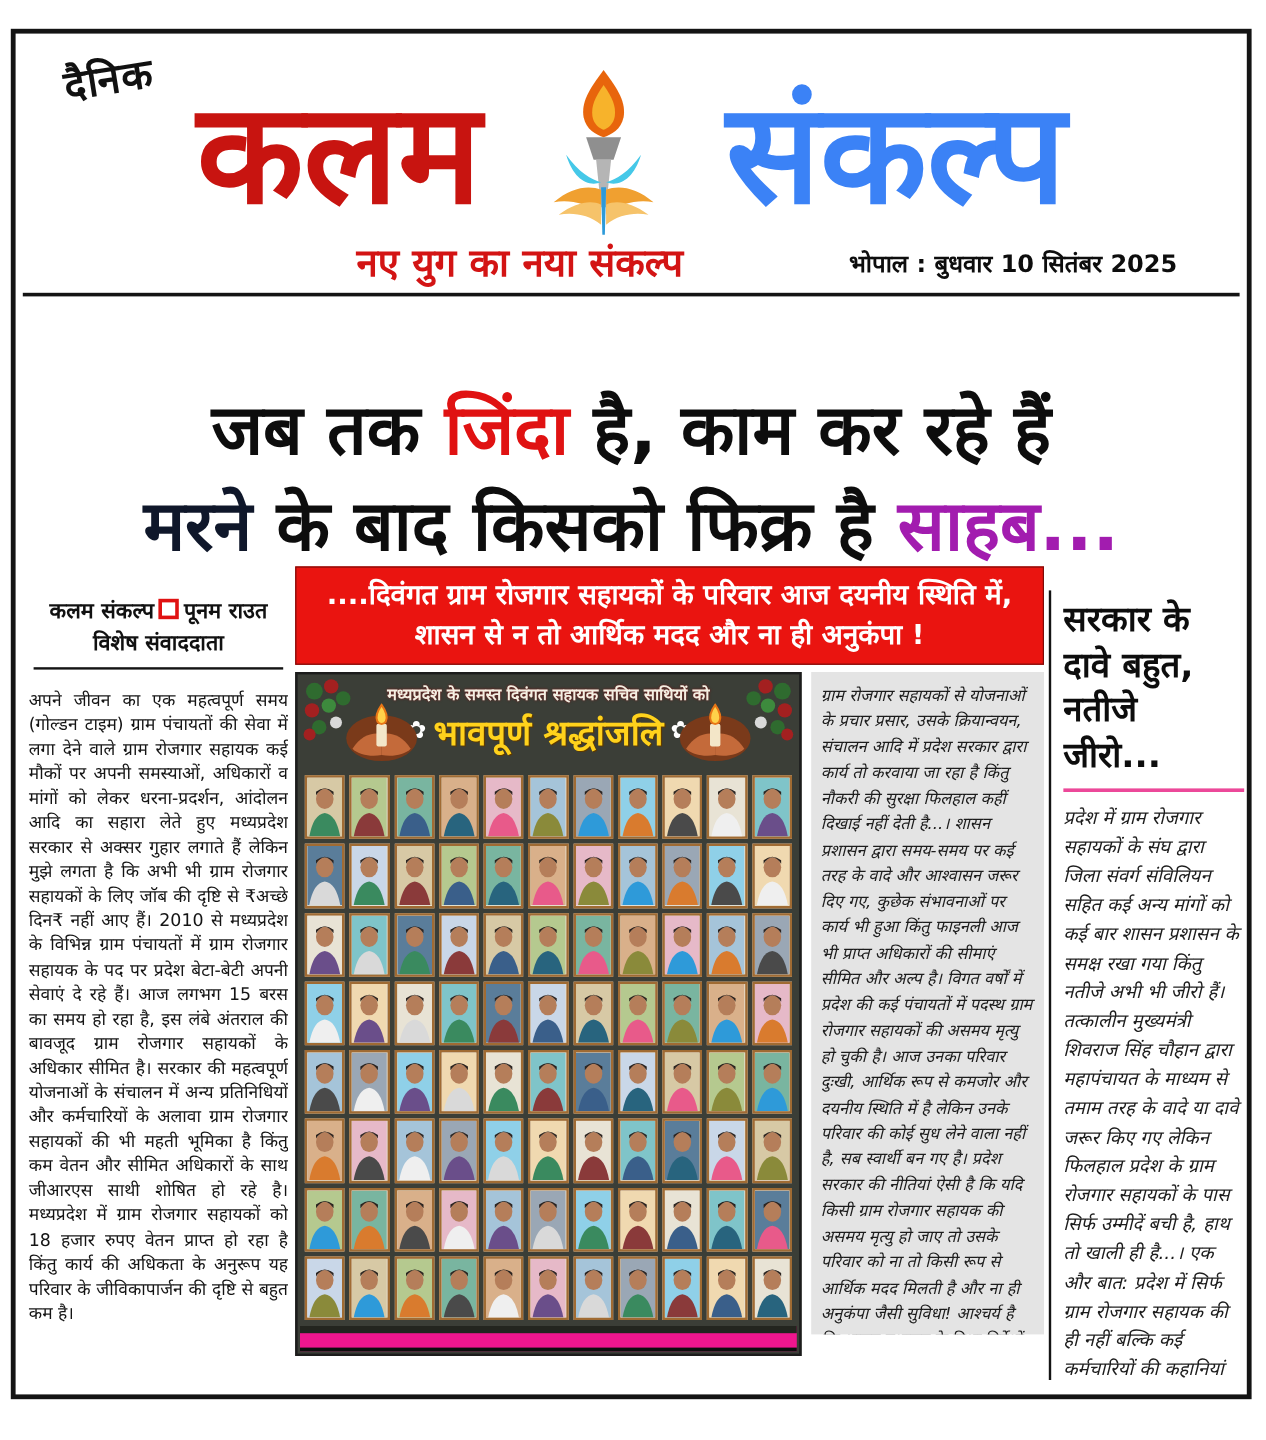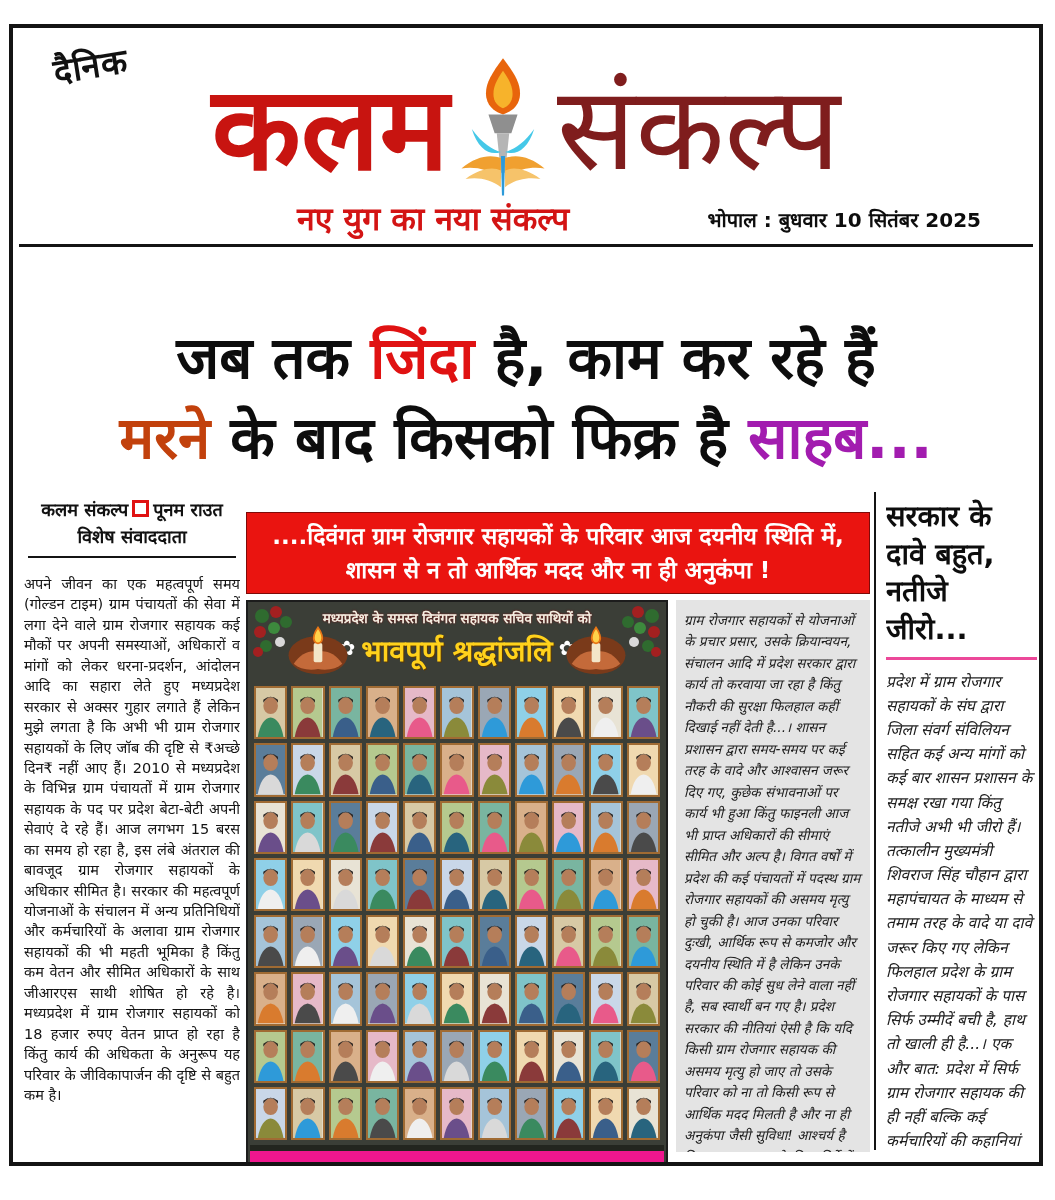--- a/index.html
+++ b/index.html
@@ -11,61 +11,61 @@
     position:absolute;left:9px;top:24px;width:1034px;height:1142px;
     border:4px solid #141414;box-sizing:border-box;background:#fff;overflow:hidden;
   }
   
   .daily{
     position:absolute;left:40px;top:14px;font-size:34px;font-weight:800;
     transform:rotate(-9deg);letter-spacing:1px;
   }
   .title-row{
     position:absolute;top:26px;left:0;right:0;display:flex;justify-content:center;
-    align-items:center;line-height:1.1;white-space:nowrap;
+    align-items:center;line-height:1.1;white-space:nowrap;gap:48px;
   }
   .t-red{font-size:116px;font-weight:800;color:#c81410;}
-  .t-black{font-size:116px;font-weight:400;color:#7f1d1d;}
+  .t-black{font-size:116px;font-weight:700;color:#3b82f6;}
   .torch{width:104px;height:150px;margin:0 2px;flex:0 0 auto;}
   .tagline{
     position:absolute;top:168px;left:250px;font-size:32px;font-weight:800;color:#d31414;margin-left:34px;
   }
   .dateline{
     position:absolute;top:178px;right:58px;font-size:20px;font-weight:800;color:#0d0d0d;
   }
   .rule{position:absolute;top:216px;left:6px;right:6px;border-top:3px solid #141414;}
   
   .yellow-banner{
     position:absolute;top:224px;left:32px;right:32px;height:60px;background:#f8ee04;
     display:flex;align-items:center;justify-content:center;
     font-size:30px;font-weight:800;color:#000;text-align:center;
   }
   .main-headline{
     position:absolute;top:290px;left:4px;right:4px;text-align:center;
     font-size:58px;font-weight:800;line-height:1.38;color:#0d0d0d;white-space:nowrap;
   }
   .c-red{color:#e01212;}
-  .c-cyan{color:#c2410c;}
+  .c-cyan{color:#0f172a;}
   .c-green{color:#a21caf;}
   
   .col-left{
     position:absolute;left:11px;top:468px;width:216px;height:654px;overflow:hidden;
   }
   .byline{
     text-align:center;font-size:18px;font-weight:800;line-height:1.5;
     border-bottom:2px solid #141414;padding-bottom:6px;margin:0 4px 16px 4px;
   }
   .byline-box{
     display:inline-block;width:11px;height:11px;border:3px solid #e01212;background:#fff;
     margin:0 4px;vertical-align:-1px;
   }
   .body-text{
     font-size:14.5px;line-height:1.41;text-align:justify;color:#141414;
   }
-  .col-center{position:absolute;left:233px;top:484px;width:624px;height:658px;}
+  .col-center{position:absolute;left:233px;top:444px;width:624px;height:658px;}
   .red-banner{
     height:82px;background:#ea1410;border:1px solid #7e0a08;box-sizing:border-box;
     color:#fff;font-size:23px;font-weight:800;line-height:1.5;text-align:center;
     display:flex;align-items:center;justify-content:center;padding:0 18px;
   }
   .center-split{position:absolute;top:88px;left:0;right:0;bottom:0;}
   
   .poster{
     position:absolute;left:0;top:0;width:422px;height:570px;background:#3b3e37;
     border:2px solid #1c1c1c;box-sizing:border-box;overflow:hidden;

